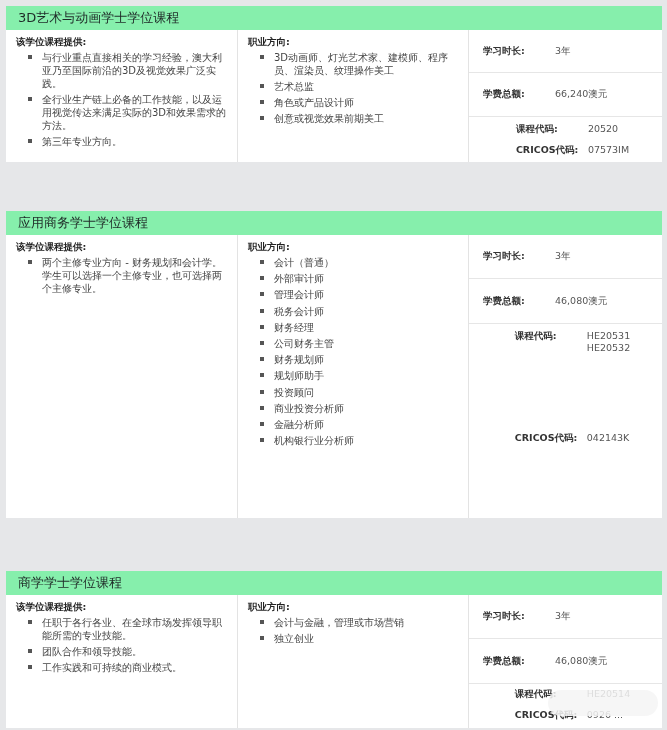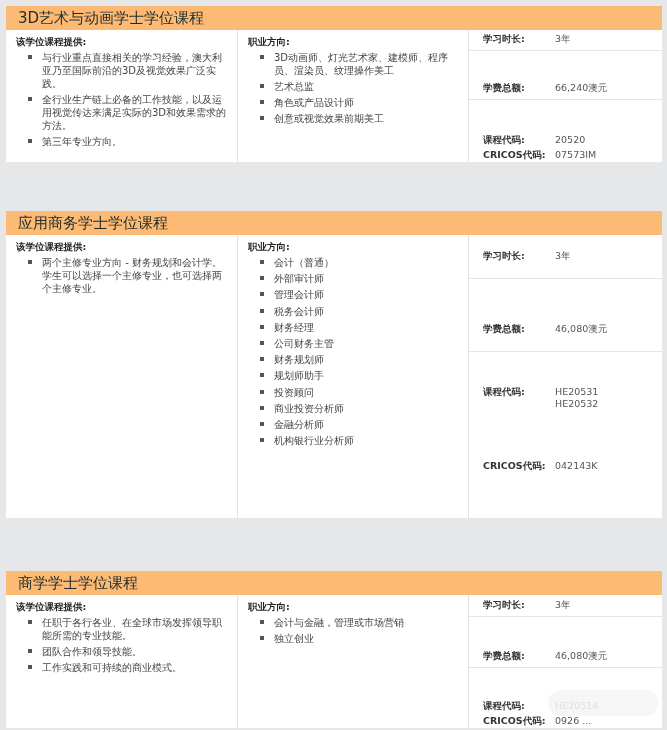--- a/index.html
+++ b/index.html
@@ -8,35 +8,35 @@
     background: #e6e7e9;
     font-family: "DejaVu Sans", "Liberation Sans", sans-serif;
     color: #333;
     position: relative;
   }
   .card {
     position: absolute; left: 6px; width: 656px;
     background: #ffffff;
   }
   .card-header {
-    height: 24px; background: #fdba74;
+    height: 24px; background: #86efac;
     padding-left: 12px; line-height: 24px;
-    font-size: 15px; color: #1f2b28;
+    font-size: 13px; color: #1f2b28;
   }
   .card-body { display: flex; position: relative; }
   .col-offer { width: 232px; padding: 6px 8px 0 10px; box-sizing: border-box; border-right: 1px solid #e3e3e3; }
   .col-career { width: 231px; padding: 6px 8px 0 10px; box-sizing: border-box; border-right: 1px solid #e3e3e3; }
-  .col-info { flex: 1; display: flex; flex-direction: column; gap: 28px; }
+  .col-info { flex: 1; display: flex; flex-direction: column; }
   .sec-title { font-size: 9.5px; font-weight: bold; color: #222; margin-bottom: 2px; }
   ul.bl { list-style: none; margin: 0; padding: 0 0 0 12px; }
   ul.bl li { position: relative; padding-left: 14px; font-size: 10px; line-height: 13px; color: #444; margin-bottom: 3px; }
   ul.bl li::before { content: ""; position: absolute; left: 0; top: 4px; width: 4px; height: 4px; background: #555; }
   ul.tight li { margin-bottom: 3.2px; }
   .info-row { border-bottom: 1px solid #e6e6e6; display: flex; padding-left: 14px; box-sizing: border-box; font-size: 9.5px; }
-  .info-row:last-child { border-bottom: none; }
+  .info-row:last-child { border-bottom: none; justify-content: center; }
   .info-row.center { align-items: center; }
   .info-label { width: 72px; font-weight: bold; color: #333; }
   .info-value { color: #555; }
   .code-grid { display: grid; grid-template-columns: 72px auto; row-gap: 2px; padding-top: 6px; }
   .code-grid .info-value { line-height: 12px; }
   .watermark {
     position: absolute; left: 548px; top: 690px; width: 110px; height: 26px;
     background: rgba(245,245,245,0.85); border-radius: 13px;
     font-size: 10px; color: #bbb; line-height: 26px; padding-left: 40px; box-sizing: border-box;
   }

